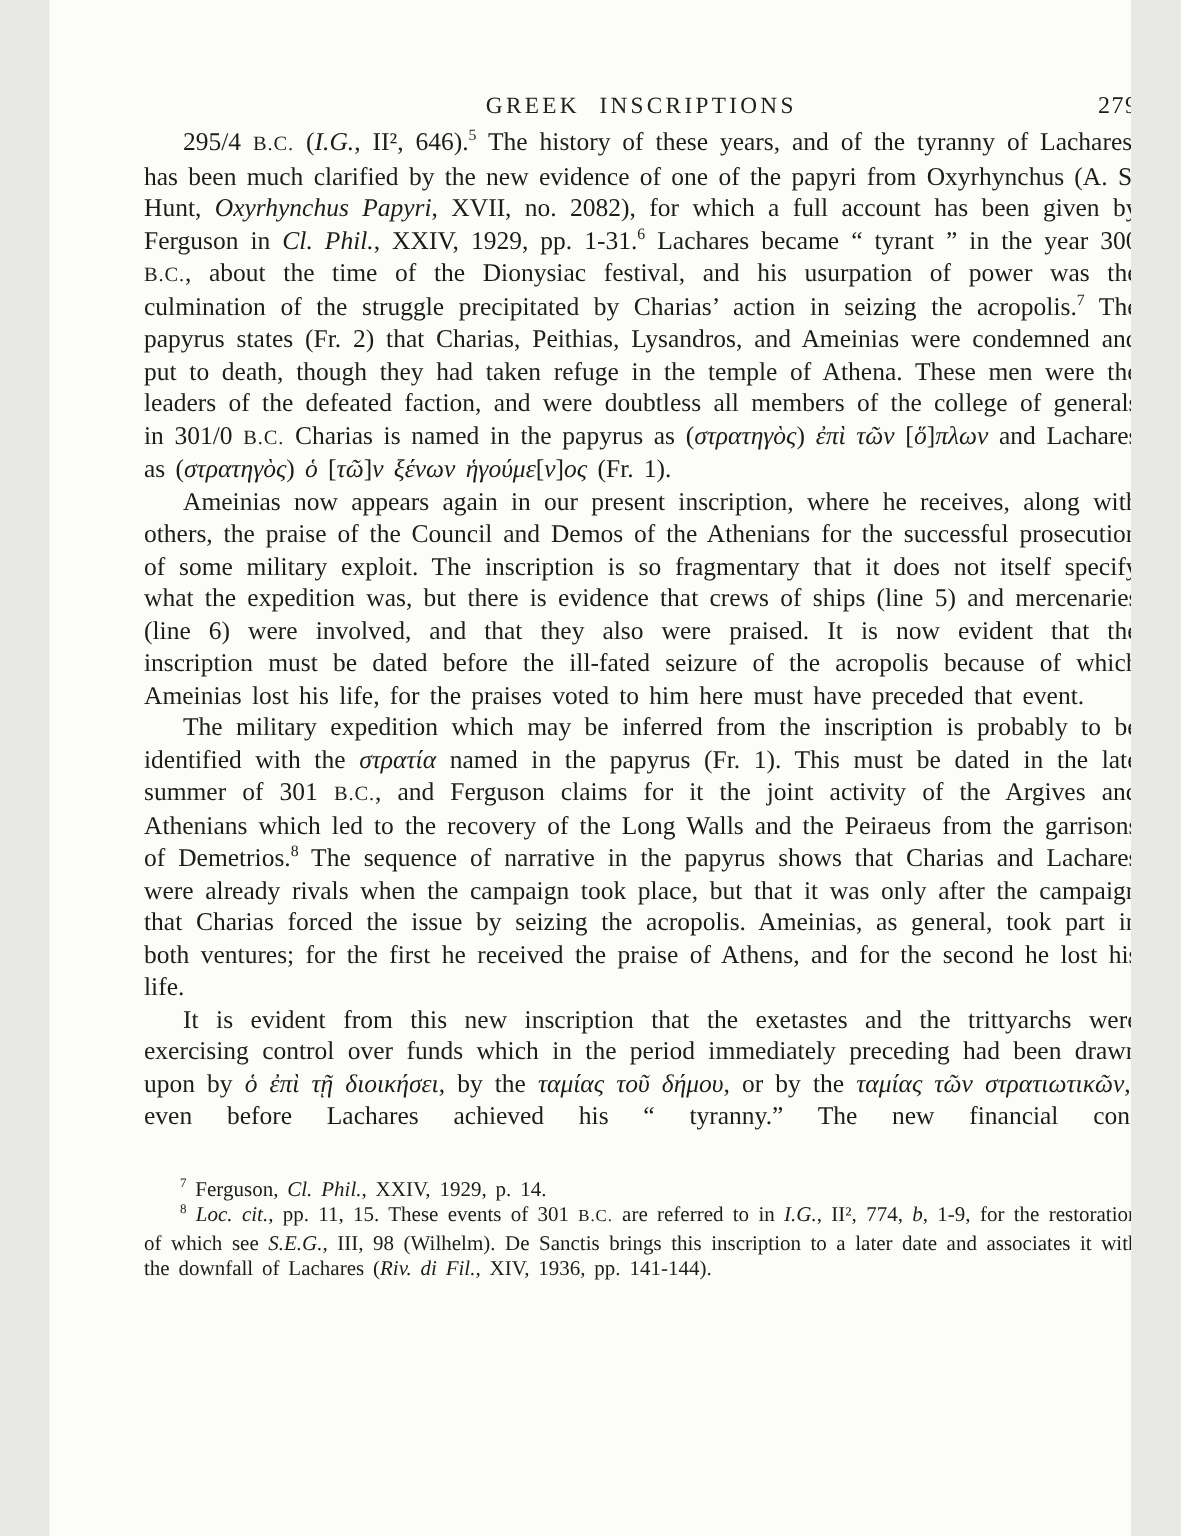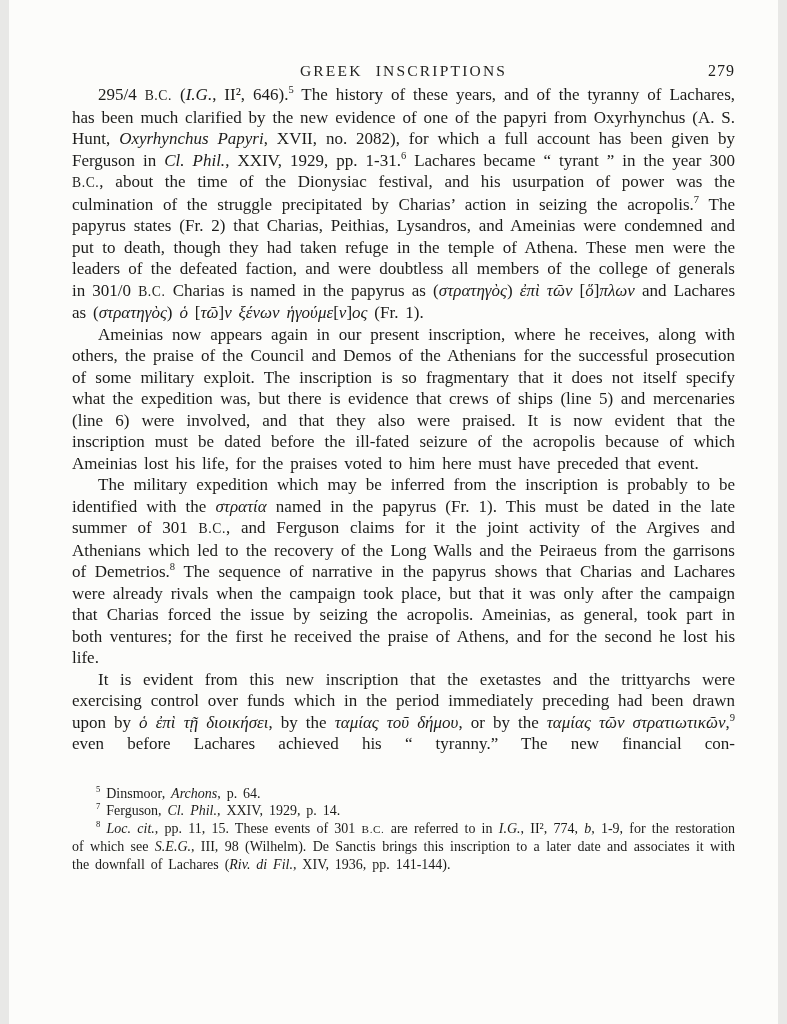--- a/index.html
+++ b/index.html
@@ -9,21 +9,20 @@
   }
   .page {
     position: relative;
     width: 721px;
     height: 1024px;
     background: #fcfcfa;
     font-family: "Liberation Serif", "DejaVu Serif", serif;
     color: #1c1c1a;
     overflow: hidden;
     margin: 0 auto;
-    padding-left: 48px;
   }
   .running-head {
     position: absolute;
     top: 62px;
     left: 63px;
     width: 663px;
     height: 22px;
   }
   .head-title {
     display: block;
@@ -88,19 +87,18 @@
     <span class="head-page">279</span>
   </div>
 
   <div class="body-block">
     <p class="para"><span>295/4 </span><span class="sc">B.C.</span><span> (</span><span class="it">I.G.</span><span>, II², 646).</span><span class="sup">5</span><span> The history of these years, and of the tyranny of Lachares, has been much clarified by the new evidence of one of the papyri from Oxyrhynchus (A. S. Hunt, </span><span class="it">Oxyrhynchus Papyri</span><span>, XVII, no. 2082), for which a full account has been given by Ferguson in </span><span class="it">Cl. Phil.</span><span>, XXIV, 1929, pp. 1-31.</span><span class="sup">6</span><span> Lachares became “ tyrant ” in the year 300 </span><span class="sc">B.C.</span><span>, about the time of the Dionysiac festival, and his usurpation of power was the culmination of the struggle precipitated by Charias’ action in seizing the acropolis.</span><span class="sup">7</span><span> The papyrus states (Fr. 2) that Charias, Peithias, Lysandros, and Ameinias were condemned and put to death, though they had taken refuge in the temple of Athena. These men were the leaders of the defeated faction, and were doubtless all members of the college of generals in 301/0 </span><span class="sc">B.C.</span><span> Charias is named in the papyrus as (</span><span class="it">στρατηγὸς</span><span>) </span><span class="it">ἐπὶ τῶν</span><span> [</span><span class="it">ὅ</span><span>]</span><span class="it">πλων</span><span> and Lachares as (</span><span class="it">στρατηγὸς</span><span>) </span><span class="it">ὁ</span><span> [</span><span class="it">τῶ</span><span>]</span><span class="it">ν ξένων ἡγούμε</span><span>[</span><span class="it">ν</span><span>]</span><span class="it">ος</span><span> (Fr. 1).</span></p>
     <p class="para"><span>Ameinias now appears again in our present inscription, where he receives, along with others, the praise of the Council and Demos of the Athenians for the successful prosecution of some military exploit. The inscription is so fragmentary that it does not itself specify what the expedition was, but there is evidence that crews of ships (line 5) and mercenaries (line 6) were involved, and that they also were praised. It is now evident that the inscription must be dated before the ill-fated seizure of the acropolis because of which Ameinias lost his life, for the praises voted to him here must have preceded that event.</span></p>
     <p class="para"><span>The military expedition which may be inferred from the inscription is probably to be identified with the </span><span class="it">στρατία</span><span> named in the papyrus (Fr. 1). This must be dated in the late summer of 301 </span><span class="sc">B.C.</span><span>, and Ferguson claims for it the joint activity of the Argives and Athenians which led to the recovery of the Long Walls and the Peiraeus from the garrisons of Demetrios.</span><span class="sup">8</span><span> The sequence of narrative in the papyrus shows that Charias and Lachares were already rivals when the campaign took place, but that it was only after the campaign that Charias forced the issue by seizing the acropolis. Ameinias, as general, took part in both ventures; for the first he received the praise of Athens, and for the second he lost his life.</span></p>
     <p class="para justify-last"><span>It is evident from this new inscription that the exetastes and the trittyarchs were exercising control over funds which in the period immediately preceding had been drawn upon by </span><span class="it">ὁ ἐπὶ τῇ διοικήσει</span><span>, by the </span><span class="it">ταμίας τοῦ δήμου</span><span>, or by the </span><span class="it">ταμίας τῶν στρατιωτικῶν</span><span>,</span><span class="sup">9</span><span> even before Lachares achieved his “ tyranny.” The new financial con-</span></p>
 
     <div class="footnotes">
-      <p class="footnote"><span class="sup">5</span><span> Dinsmoor, </span><span class="it">Archons</span><span>, p. 64.</span></p>
       <p class="footnote"><span class="sup">7</span><span> Ferguson, </span><span class="it">Cl. Phil.</span><span>, XXIV, 1929, p. 14.</span></p>
       <p class="footnote"><span class="sup">8</span><span> </span><span class="it">Loc. cit.</span><span>, pp. 11, 15. These events of 301 </span><span class="sc">B.C.</span><span> are referred to in </span><span class="it">I.G.</span><span>, II², 774, </span><span class="it">b</span><span>, 1-9, for the restoration of which see </span><span class="it">S.E.G.</span><span>, III, 98 (Wilhelm). De Sanctis brings this inscription to a later date and associates it with the downfall of Lachares (</span><span class="it">Riv. di Fil.</span><span>, XIV, 1936, pp. 141-144).</span></p>
     </div>
   </div>
 
 </div>
 
 </body></html>

